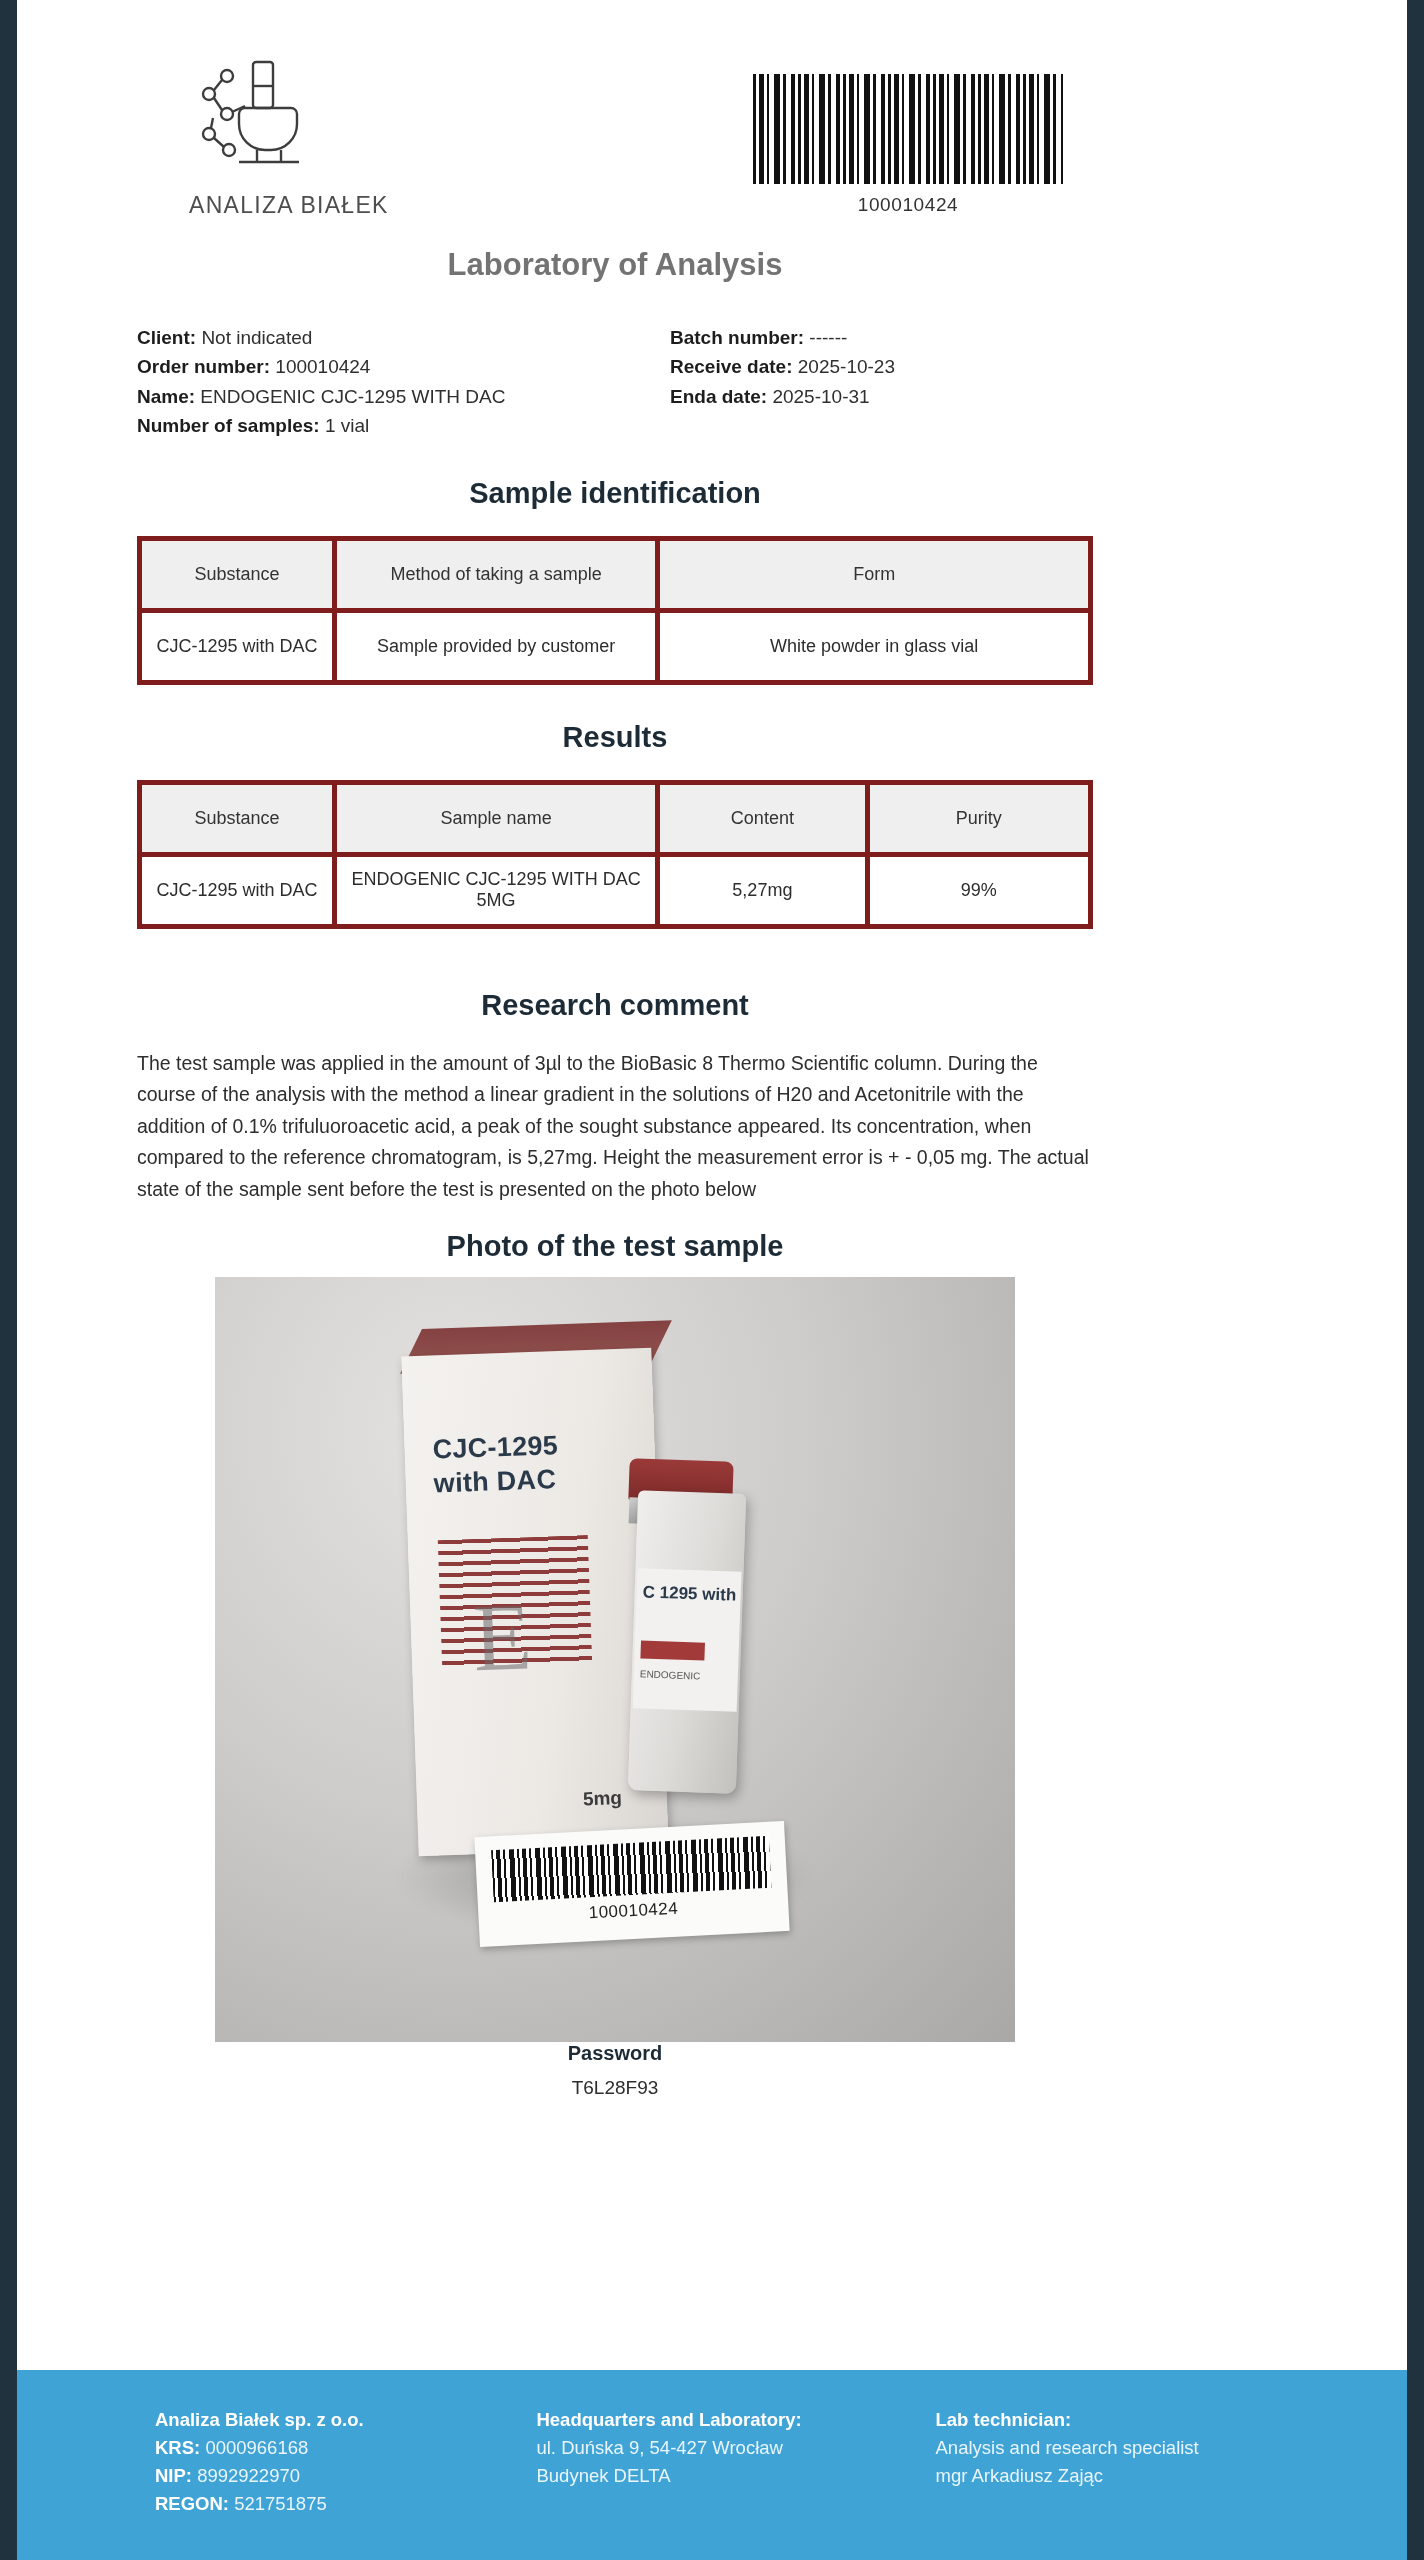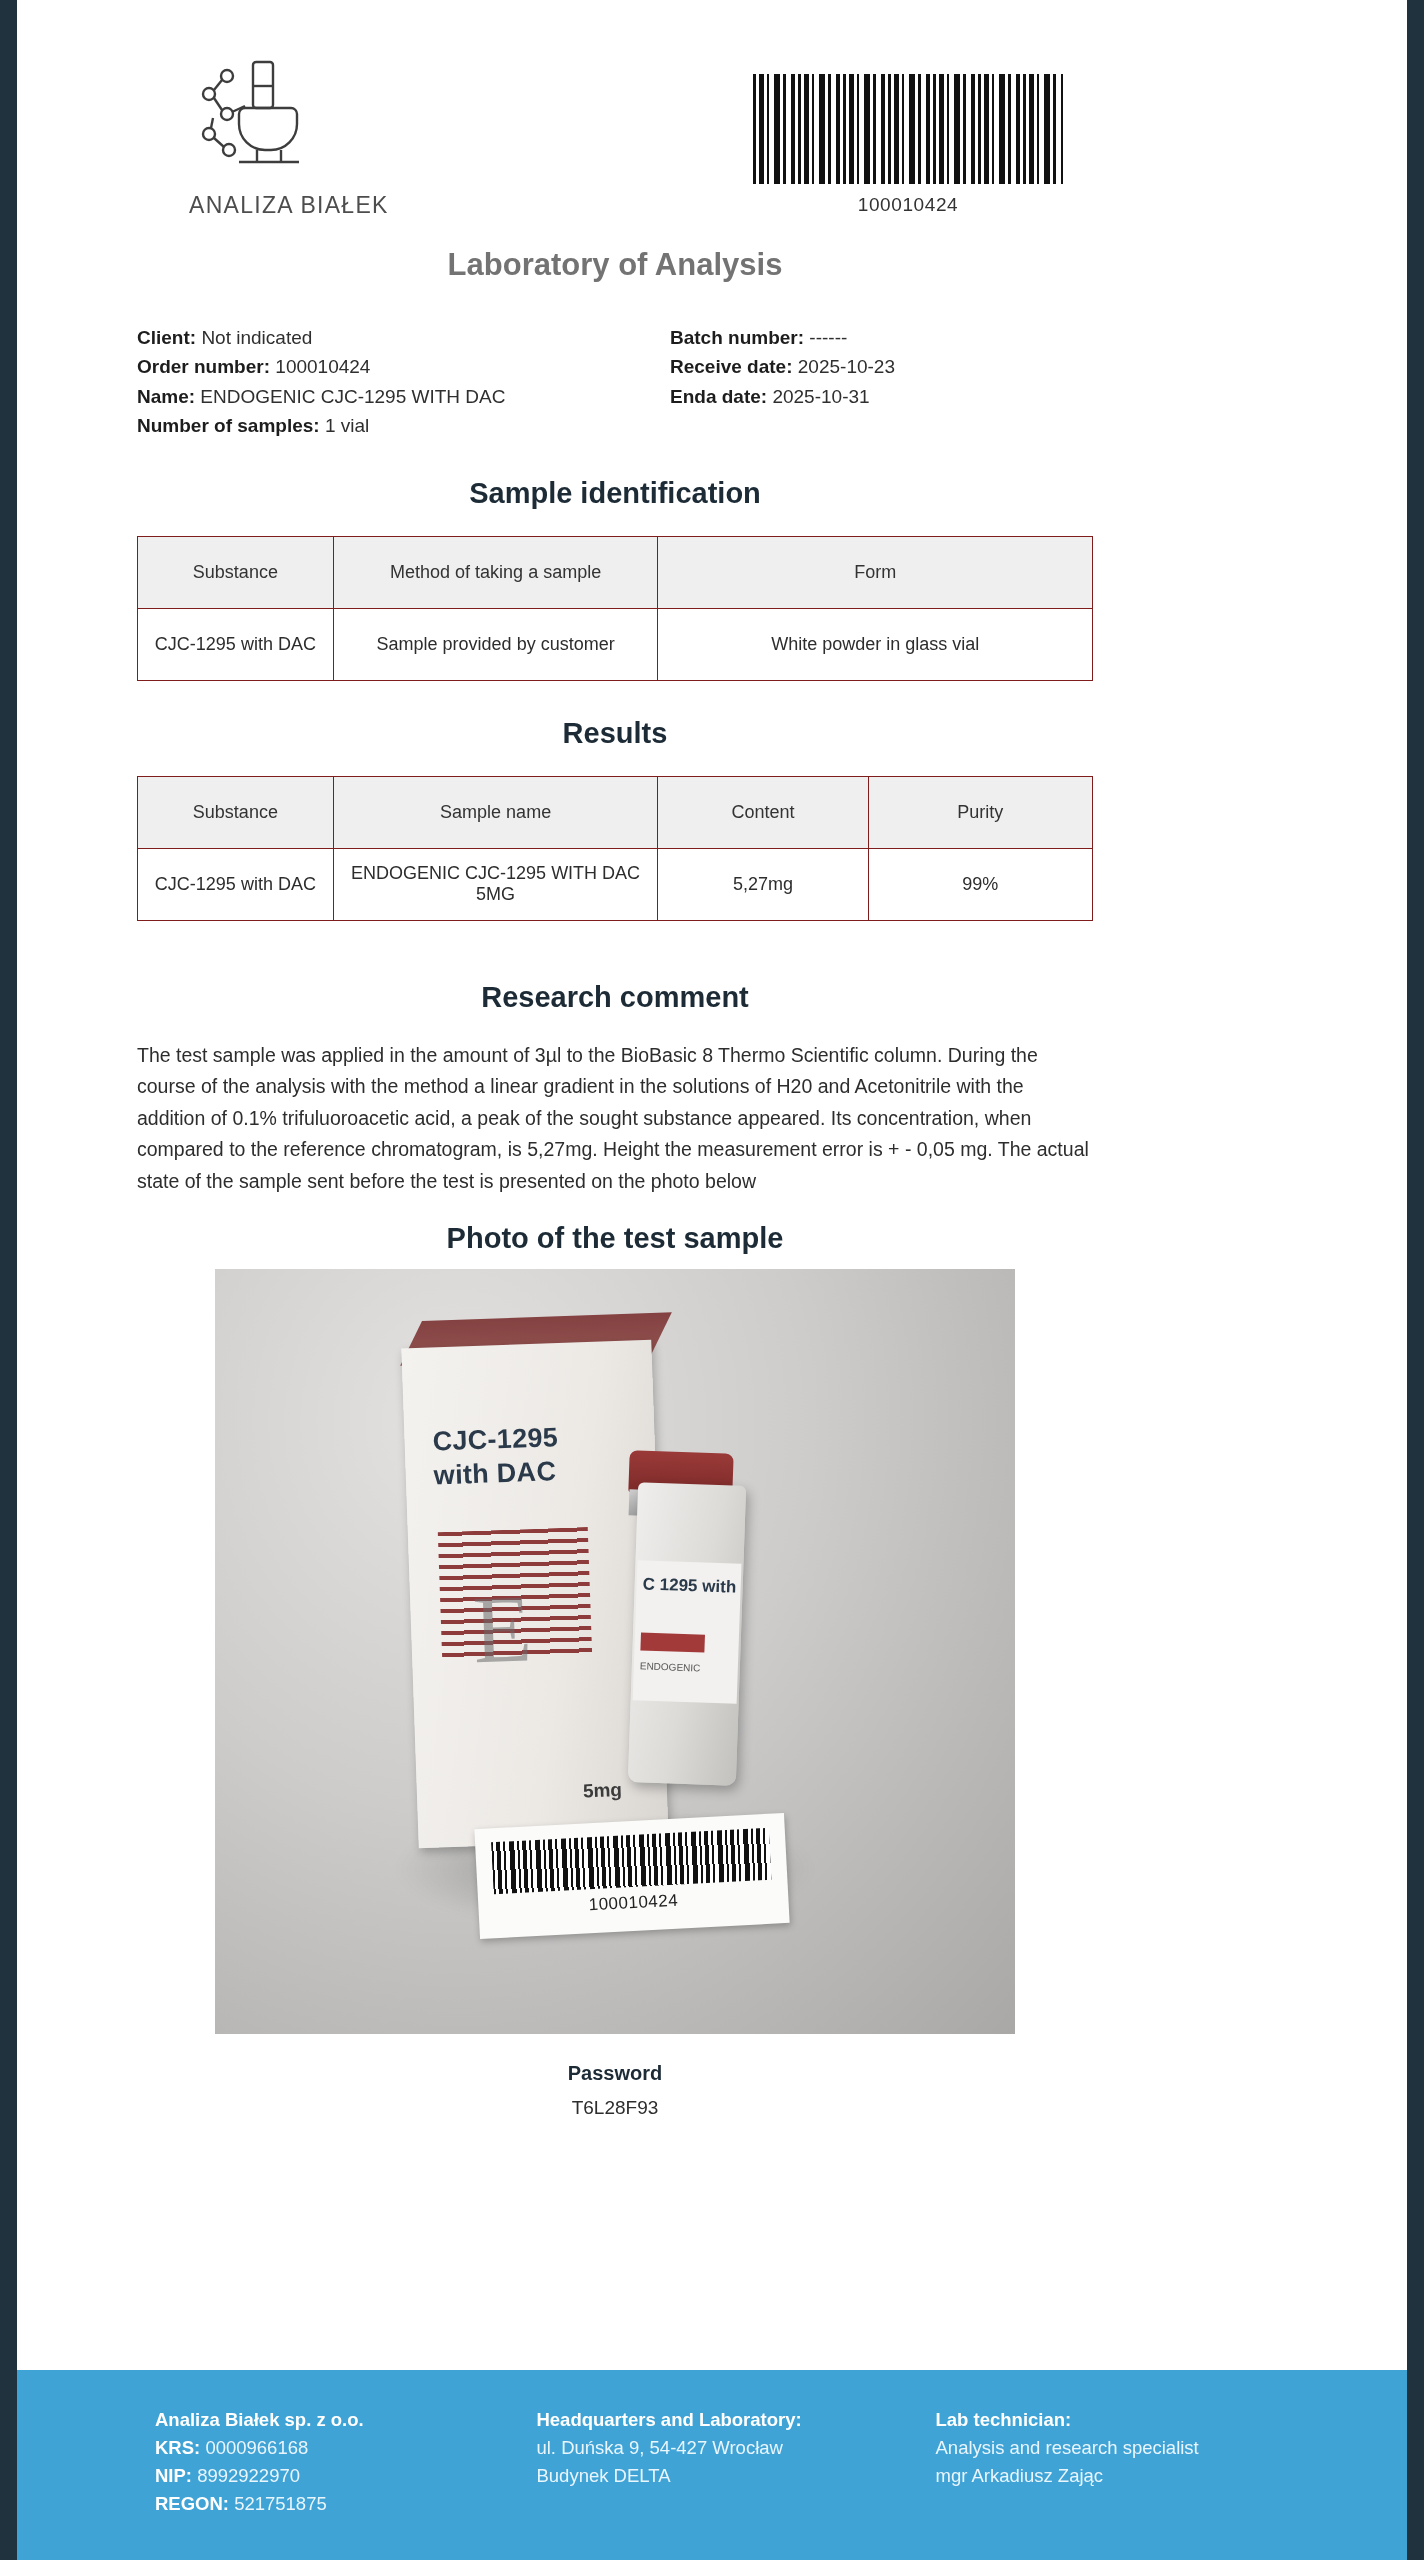--- a/index.html
+++ b/index.html
@@ -108,21 +108,21 @@
   .meta-row b { font-weight: bold; color: #1d1d1d; }
   .meta-row span { color: #2f2f2f; }
 
   
   table.data {
     width: 100%;
     border-collapse: collapse;
     margin-top: 4px;
   }
   table.data th, table.data td {
-    border: 1px solid #7f1d1d;
+    border: 5px solid #7f1d1d;
     text-align: center;
     font-size: 18px;
     font-weight: normal;
     color: #2d2d2d;
     height: 72px;
     padding: 4px 8px;
   }
   table.data thead th {
     background: #efefef;
     color: #333;
@@ -325,21 +325,20 @@
     color: #222;
     letter-spacing: 0.5px;
   }
 
   
   .password-label {
     text-align: center;
     font-weight: bold;
     font-size: 20px;
     color: #1c2b36;
-    margin-top: 28px;
   }
   .password-value {
     text-align: center;
     font-size: 19px;
     color: #2d2d2d;
     margin-top: 12px;
   }
 
   
   .footer {

